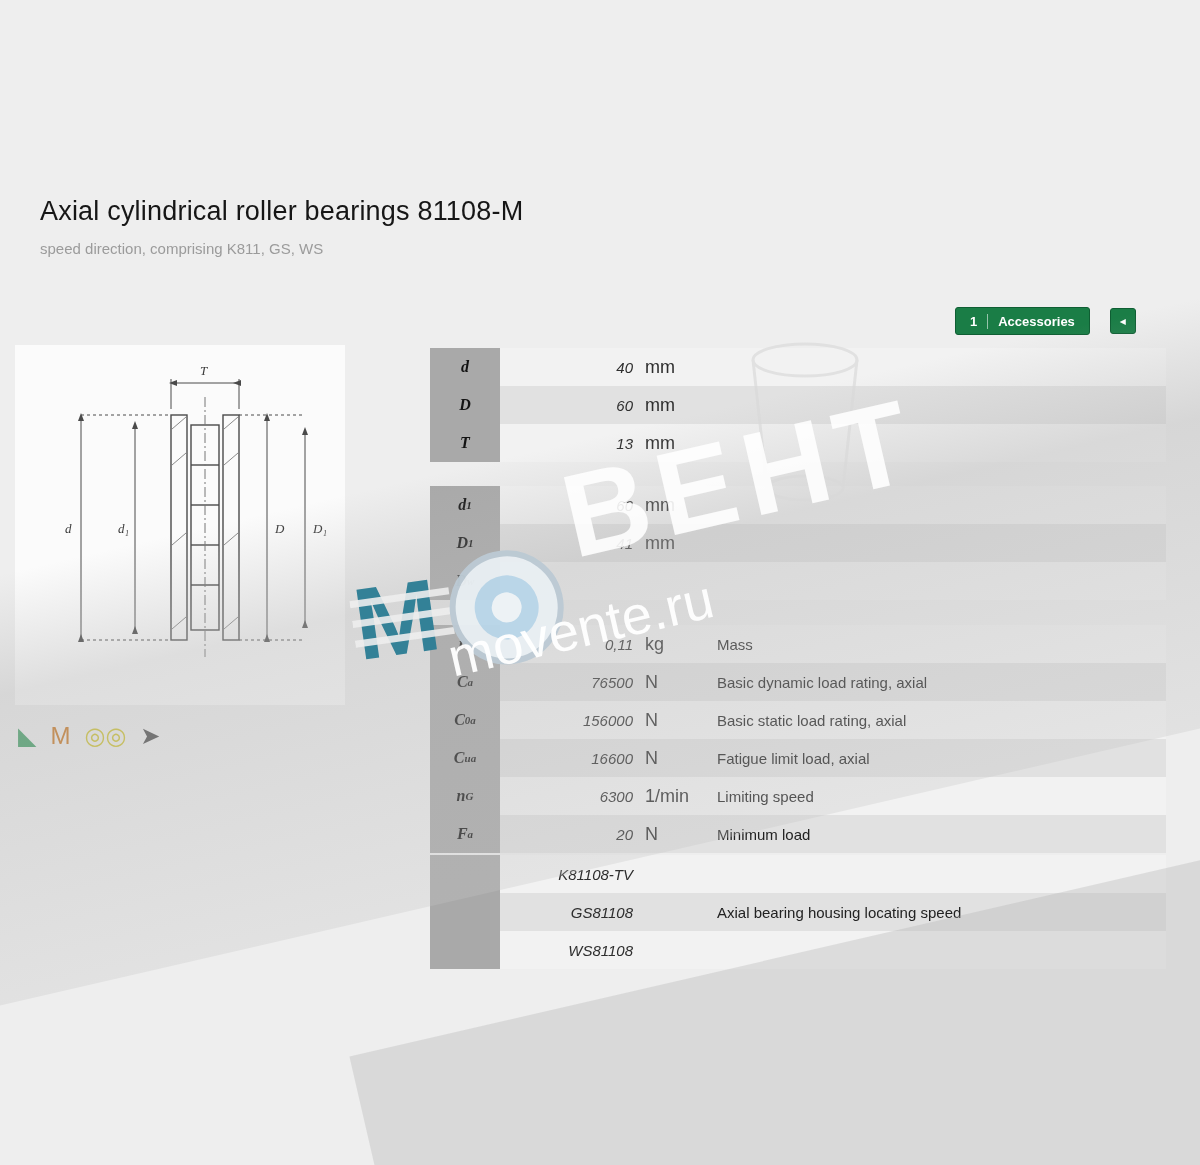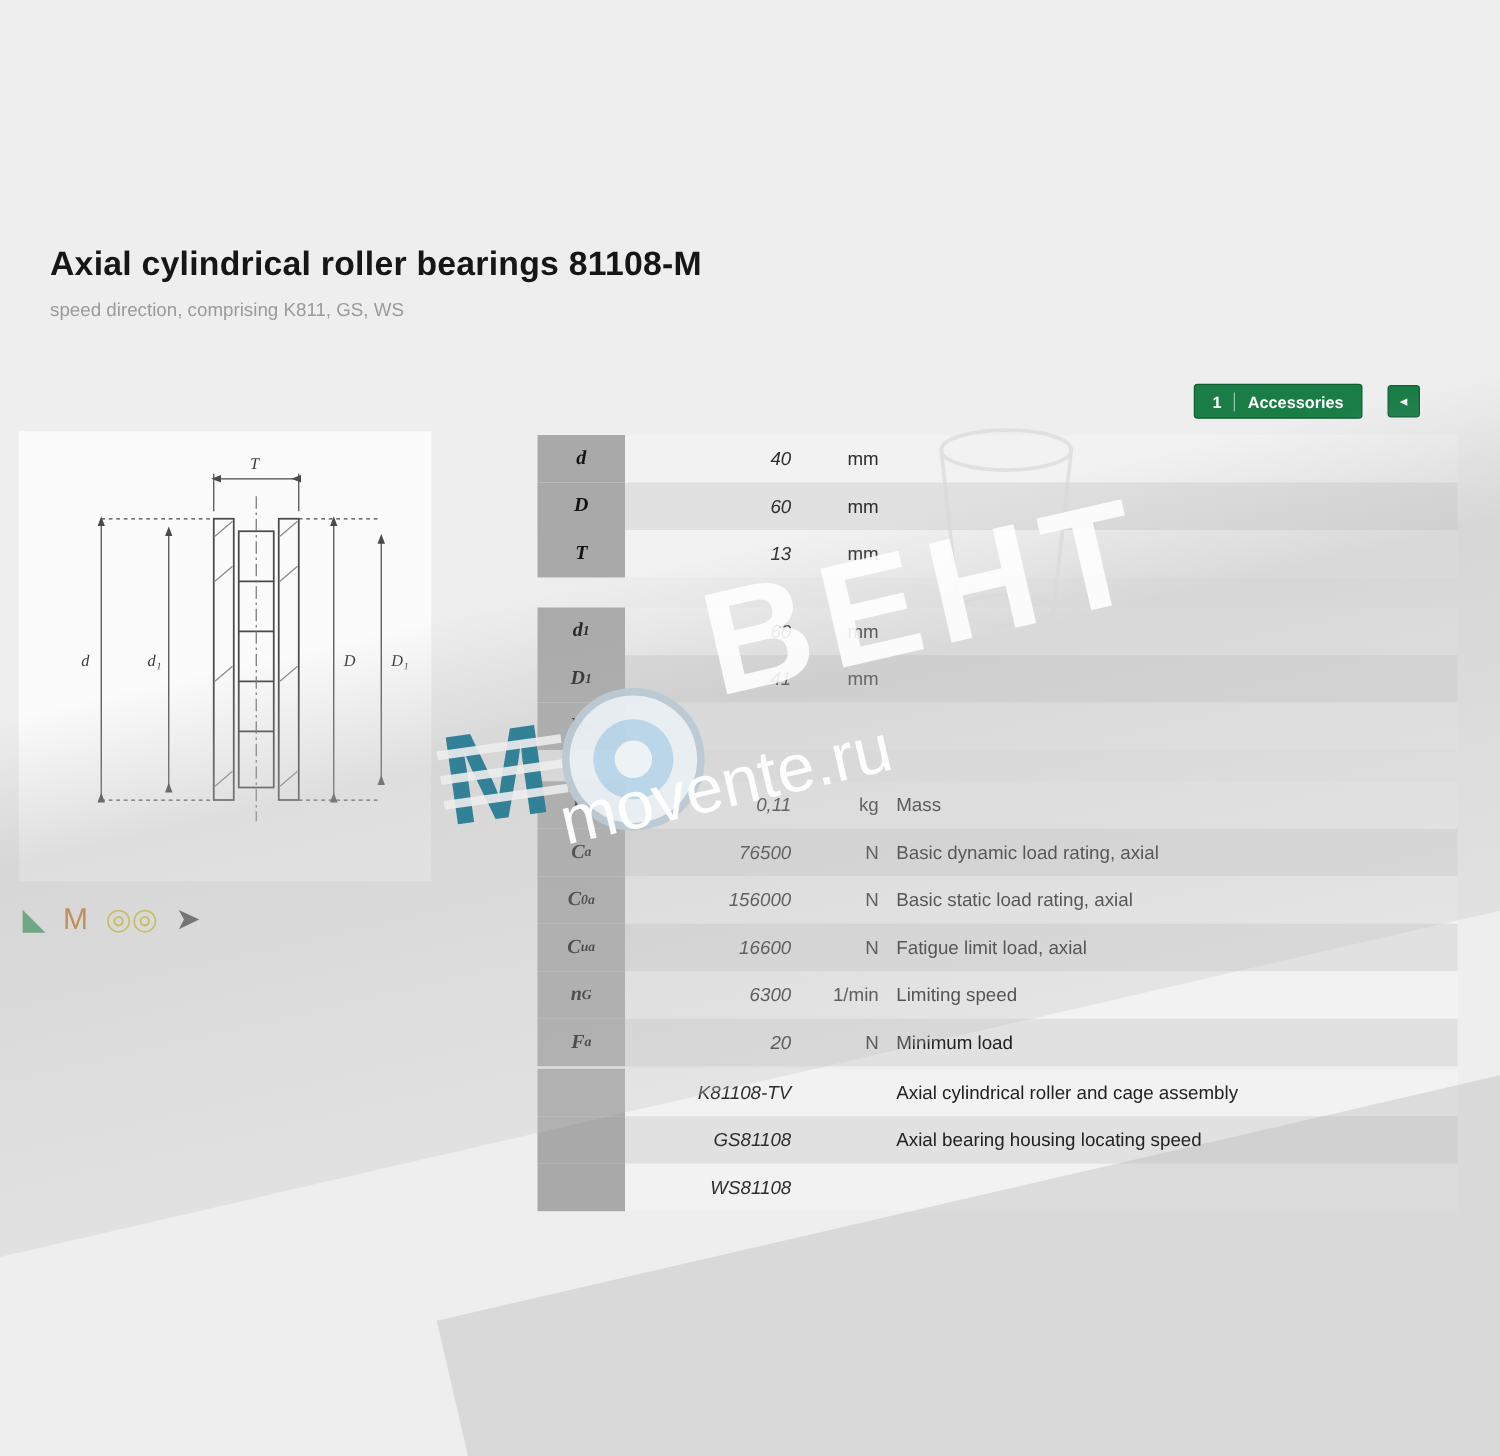--- a/index.html
+++ b/index.html
@@ -1,21 +1,21 @@
 <!DOCTYPE html>
 <html><head>
 <meta charset="utf-8">
 <style>
   html,body{margin:0;padding:0;}
   .page{
     position:relative;width:1200px;height:1165px;overflow:hidden;
     background:#eeeeee;font-family:"Liberation Sans",sans-serif;
   }
   
-  .title{position:absolute;left:40px;top:196px;font-size:27px;font-weight:bold;color:#161616;letter-spacing:.2px;text-align:right;}
+  .title{position:absolute;left:40px;top:196px;font-size:27px;font-weight:normal;color:#161616;letter-spacing:.2px;text-align:right;}
   .subtitle{position:absolute;left:40px;top:240px;font-size:15px;color:#9b9b9b;}
   
   .acc-bar{position:absolute;left:955px;top:307px;display:flex;gap:20px;align-items:center;}
   .acc-btn{display:flex;align-items:center;gap:10px;background:#1a7d46;border:1px solid #0f5e33;
     border-radius:3px;height:26px;padding:0 14px;color:#fff;font-size:13px;font-weight:bold;cursor:pointer;}
   .acc-count{border-right:1px solid rgba(255,255,255,.55);padding-right:10px;}
   .acc-sq{width:24px;height:24px;background:#1a7d46;border:1px solid #0f5e33;border-radius:3px;
     color:#fff;display:flex;align-items:center;justify-content:center;font-size:12px;cursor:pointer;}
   
   .drawing{position:absolute;left:15px;top:345px;width:330px;height:360px;background:#fbfbfb;}
@@ -28,21 +28,21 @@
   .grp-a{margin-bottom:24px;}
   .grp-b{margin-bottom:25px;}
   .grp-c{margin-bottom:2px;}
   .row{display:grid;grid-template-columns:70px 145px 58px 1fr;height:38px;align-items:center;}
   .row.plain{background:#f2f2f2;}
   .row.alt{background:#e1e1e1;}
   .sym{background:#a9a9a9;height:100%;display:flex;align-items:center;justify-content:center;
     font-family:"Liberation Serif",serif;font-style:italic;font-weight:bold;font-size:16px;color:#131313;}
   .sym sub{font-size:11px;font-style:italic;}
   .val{text-align:right;padding-right:12px;font-size:15px;color:#2e2e2e;white-space:nowrap;font-style:italic;}
-  .unit{font-size:15px;color:#2e2e2e;white-space:nowrap;text-align:right;}
+  .unit{font-size:18px;color:#2e2e2e;white-space:nowrap;}
   .desc{font-size:15px;color:#222;padding-left:14px;white-space:nowrap;overflow:hidden;}
   
   .wm{pointer-events:none;}
   .wm-band{position:absolute;left:-150px;top:430px;width:1600px;height:420px;
     background:linear-gradient(to bottom, rgba(200,200,200,0) 0%, rgba(182,182,182,.42) 28%, rgba(196,196,196,.30) 100%);
     transform:rotate(-13deg);}
   .wm-band2{position:absolute;left:380px;top:905px;width:1300px;height:420px;
     background:rgba(176,176,176,.33);transform:rotate(-13deg);}
   .wm-brand{position:absolute;left:550px;top:452px;font-size:118px;font-weight:bold;letter-spacing:10px;
     color:rgba(255,255,255,.88);transform:rotate(-13deg);transform-origin:left top;}
@@ -242,21 +242,20 @@
           <div class="desc">Minimum load</div>
         </div>
       </div>
       <div class="grp-d">
         <div class="row plain">
           <div class="sym">
             <span></span>
           </div>
           <div class="val">K81108-TV</div>
           <div class="unit"></div>
-          <div class="desc">Axial cylindrical roller and cage assembly</div>
         </div>
         <div class="row alt">
           <div class="sym">
             <span></span>
           </div>
           <div class="val">GS81108</div>
           <div class="unit"></div>
           <div class="desc">Axial bearing housing locating speed</div>
         </div>
         <div class="row plain">

